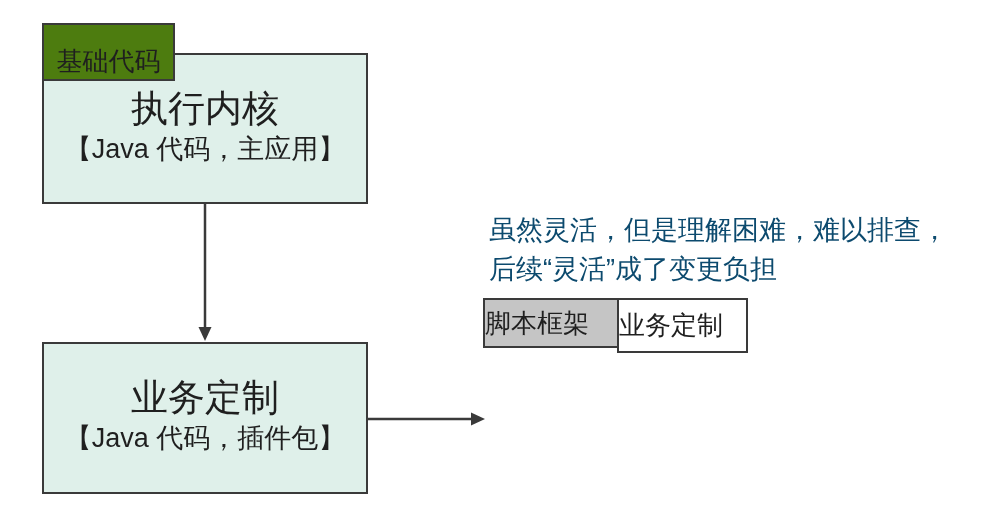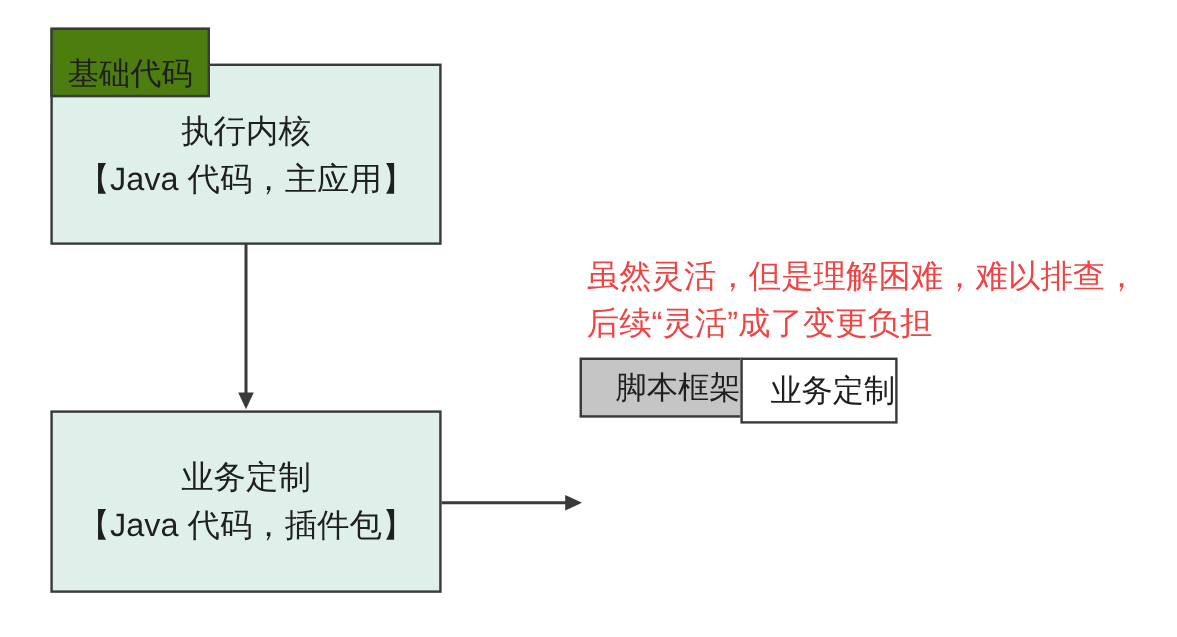--- a/index.html
+++ b/index.html
@@ -31,47 +31,47 @@
     position: absolute;
     box-sizing: border-box;
     border: 2px solid #3a3a3a;
     background: #4d7c0f;
     display: flex;
     align-items: flex-end;
     justify-content: center;
     font-size: 26px;
     z-index: 3;
   }
-  .node .line1 { font-size: 27px; line-height: 40px; text-align: right; }
+  .node .line1 { font-size: 37px; line-height: 40px; text-align: right; }
   .node .line2 { font-size: 27px; line-height: 40px; }
 
   #label-base-code   { left: 42px;  top: 23px;  width: 133px; height: 58px; }
   #node-exec-kernel  { left: 42px;  top: 53px;  width: 326px; height: 151px; z-index: 1; }
 
   #label-dev-extend  { left: 42px;  top: 312px; width: 133px; height: 57px; }
   #node-biz-custom   { left: 42px;  top: 342px; width: 326px; height: 152px; z-index: 1; }
 
   .note {
     position: absolute;
     left: 489px;
     top: 211px;
     width: 470px;
     font-size: 27px;
     line-height: 39px;
-    color: #ef4444;
+    color: #0c4a6e;
     z-index: 2;
   }
 
   .tab {
     position: absolute;
     box-sizing: border-box;
     border: 2px solid #3a3a3a;
     display: flex;
     align-items: center;
-    justify-content: flex-end;
+    justify-content: flex-start;
     font-size: 26px;
   }
   #tab-script-frame { left: 483px; top: 298px; width: 136px; height: 50px; background: #c5c5c5; z-index: 2; }
   #tab-biz-custom   { left: 617px; top: 298px; width: 131px; height: 55px; background: #ffffff; z-index: 4; }
   #node-biz-script  { left: 485px; top: 345px; width: 444px; height: 148px; background: #d9d9d9; border-color: #4a4a4a; z-index: 1; }
 
   svg.connectors {
     position: absolute;
     left: 0;
     top: 0;

